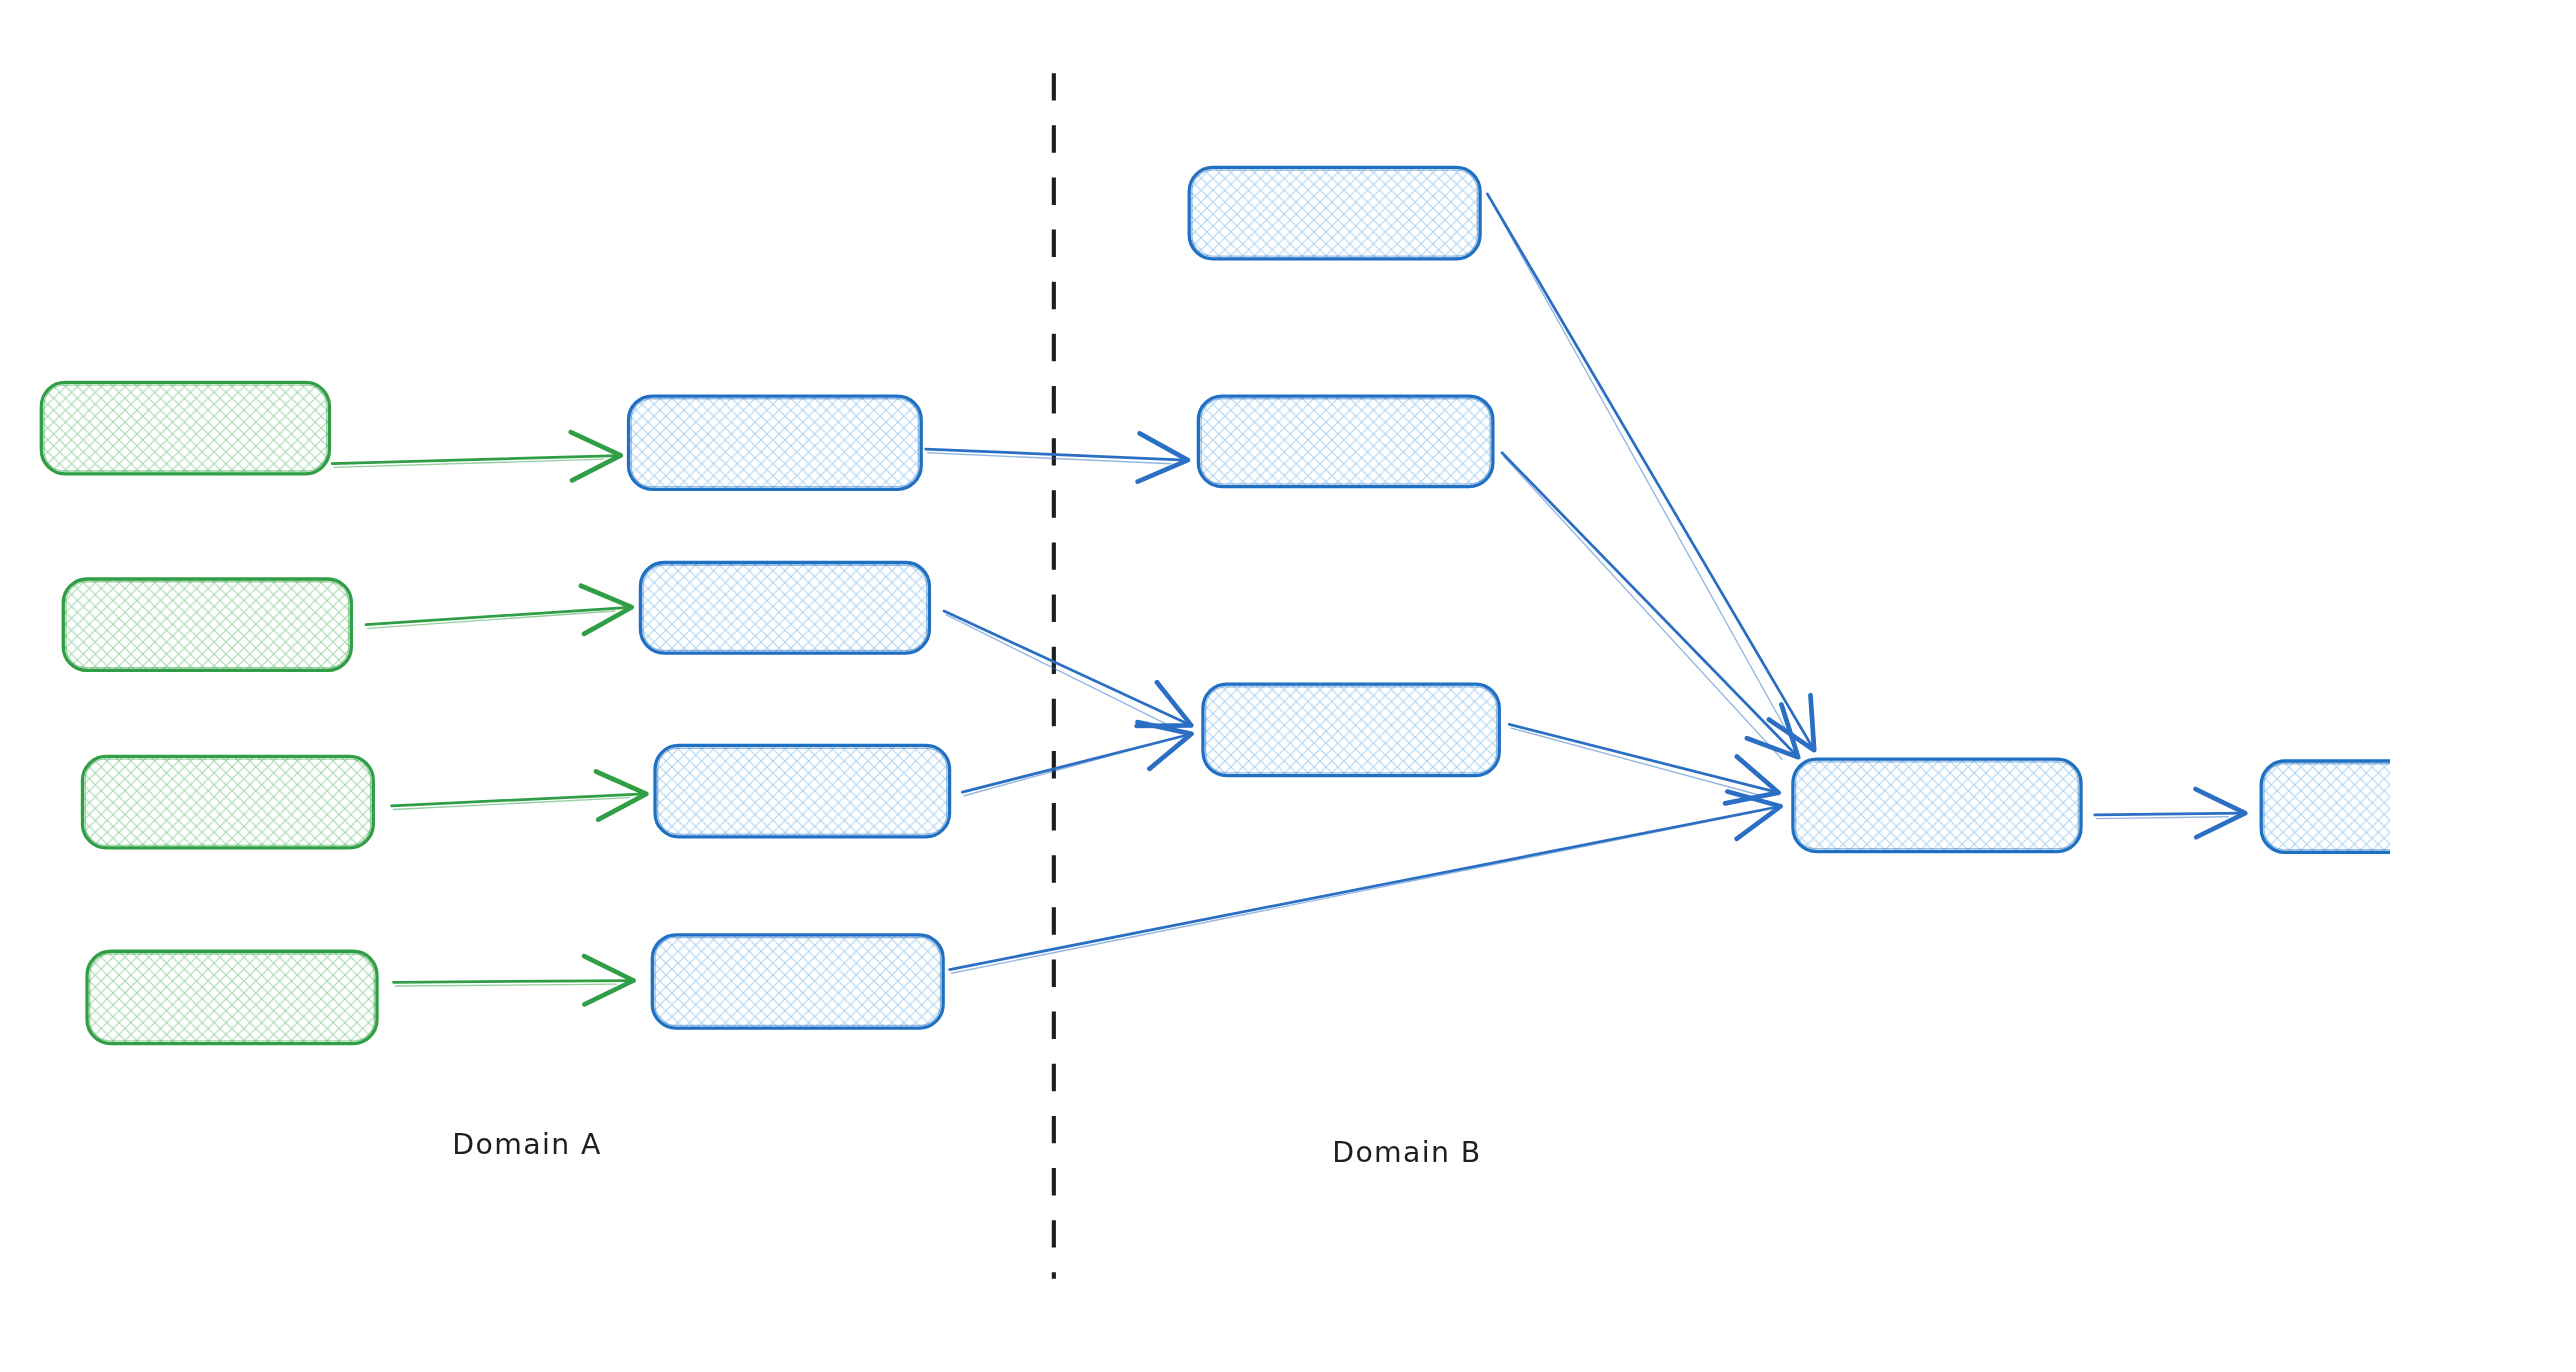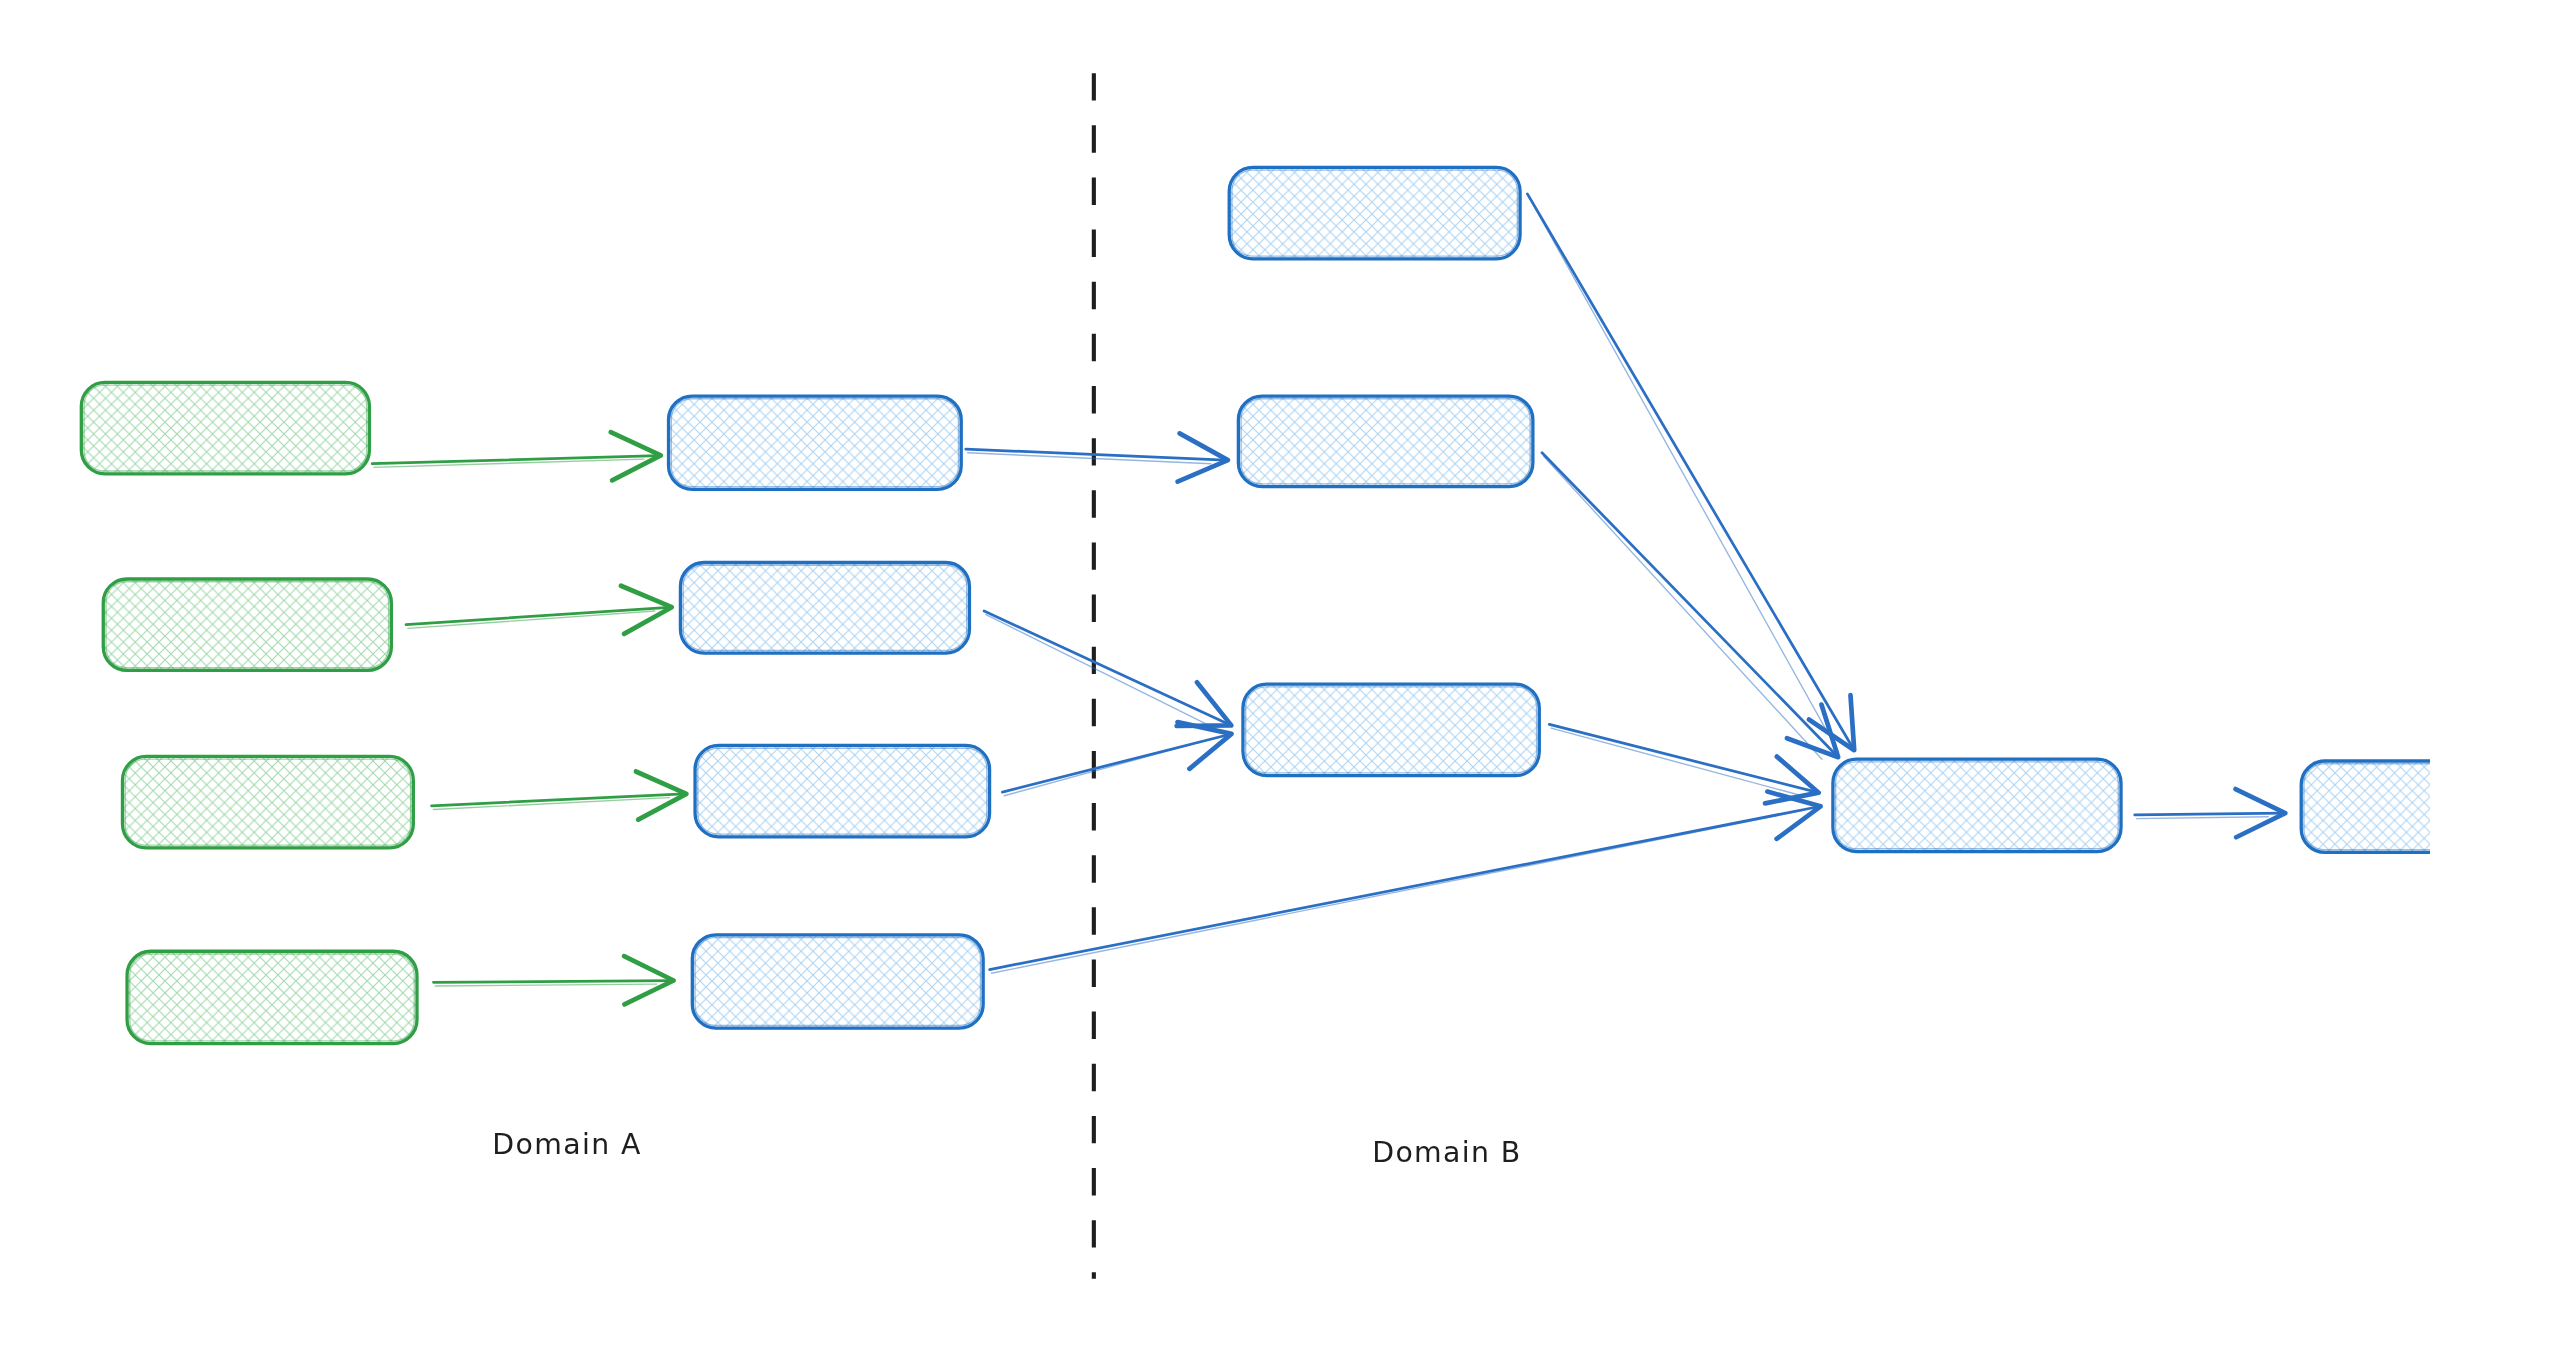--- a/index.html
+++ b/index.html
@@ -6,21 +6,20 @@
     margin: 0;
     padding: 0;
     background: #ffffff;
   }
   .canvas-wrap {
     width: 2390px;
     height: 1372px;
     position: relative;
     background: #ffffff;
     overflow: hidden;
-    padding-left: 40px;
   }
   svg.diagram {
     display: block;
     width: 2576px;
     height: 1372px;
   }
   .domain-label {
     font-family: "DejaVu Sans", "Liberation Sans", sans-serif;
     font-size: 31px;
     letter-spacing: 1.5px;

